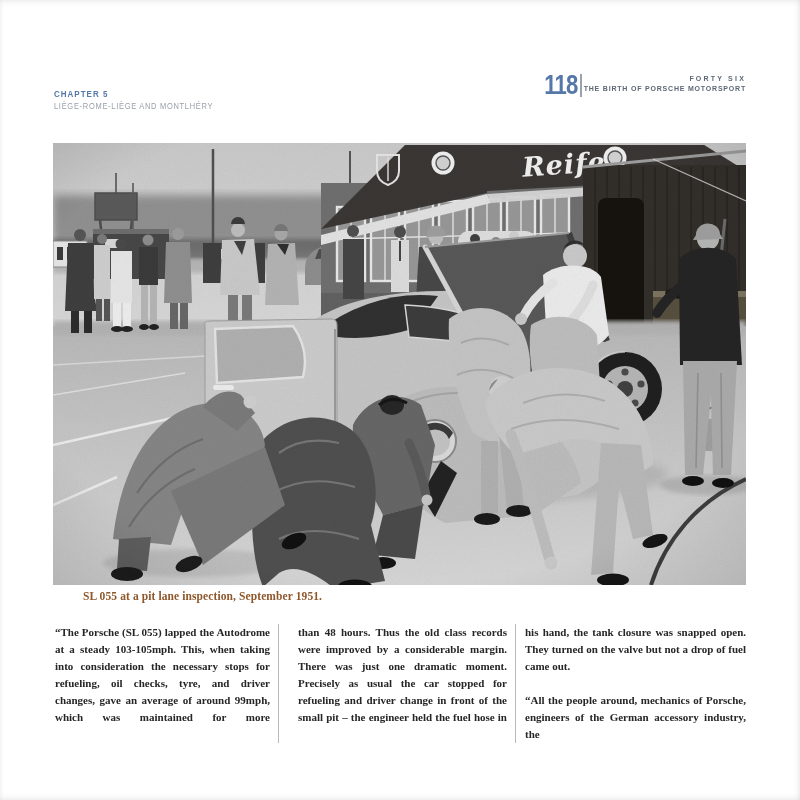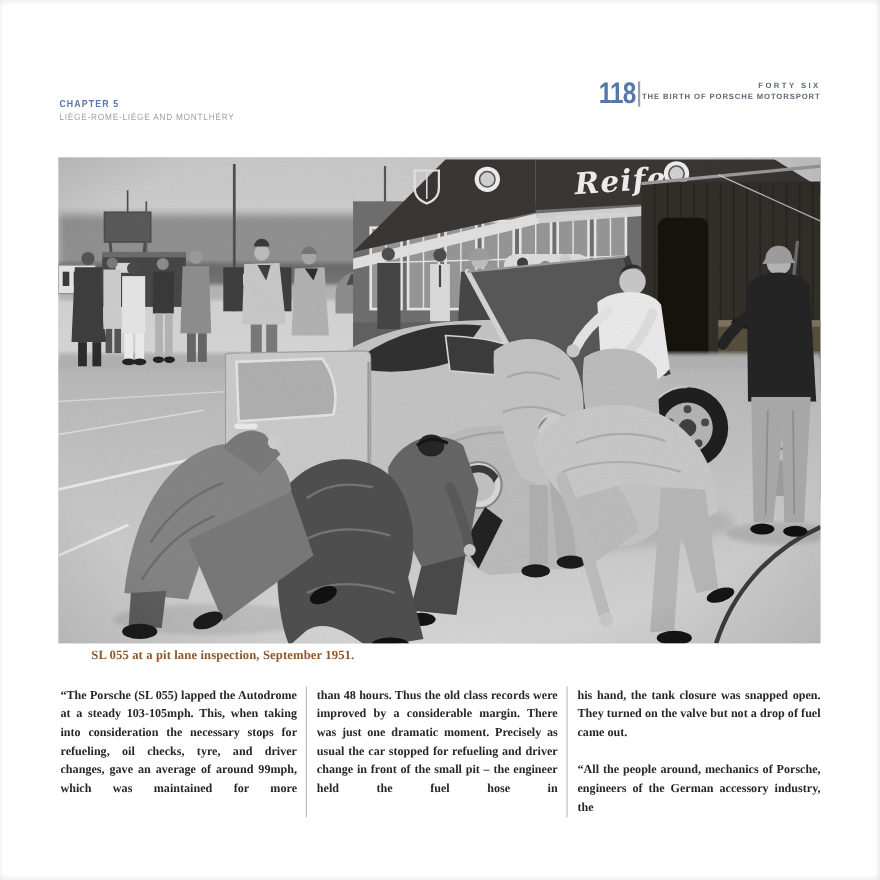--- a/index.html
+++ b/index.html
@@ -23,21 +23,21 @@
   .photo-frame svg{display:block;width:693px;height:442px;}
   
   .photo-caption{position:absolute;left:55px;top:590px;font-size:11.5px;font-weight:bold;color:#8f572a;letter-spacing:.1px;margin-left:28px;}
   
   .article{position:absolute;left:55px;top:624px;width:691px;display:flex;color:#262626;}
   .col{box-sizing:border-box;}
   .col p{margin:0;font-size:11px;line-height:17px;text-align:justify;font-weight:bold;}
   .col p + p{margin-top:17px;}
   .fill-last{text-align-last:justify;}
   .col-1{width:223px;padding-right:8px;}
-  .col-2{width:237px;border-left:1px solid #b9b9b9;padding-left:9px;padding-right:8px;}
+  .col-2{width:237px;border-left:1px solid #b9b9b9;padding-left:19px;padding-right:8px;}
   .col-3{width:231px;border-left:1px solid #b9b9b9;padding-left:9px;}
 </style>
 </head>
 <body>
 
 <div class="page">
 
   <div class="header-left">
     <div class="chapter-label">CHAPTER 5</div>
     <div class="chapter-subtitle">LIÈGE-ROME-LIÈGE AND MONTLHÉRY</div>

